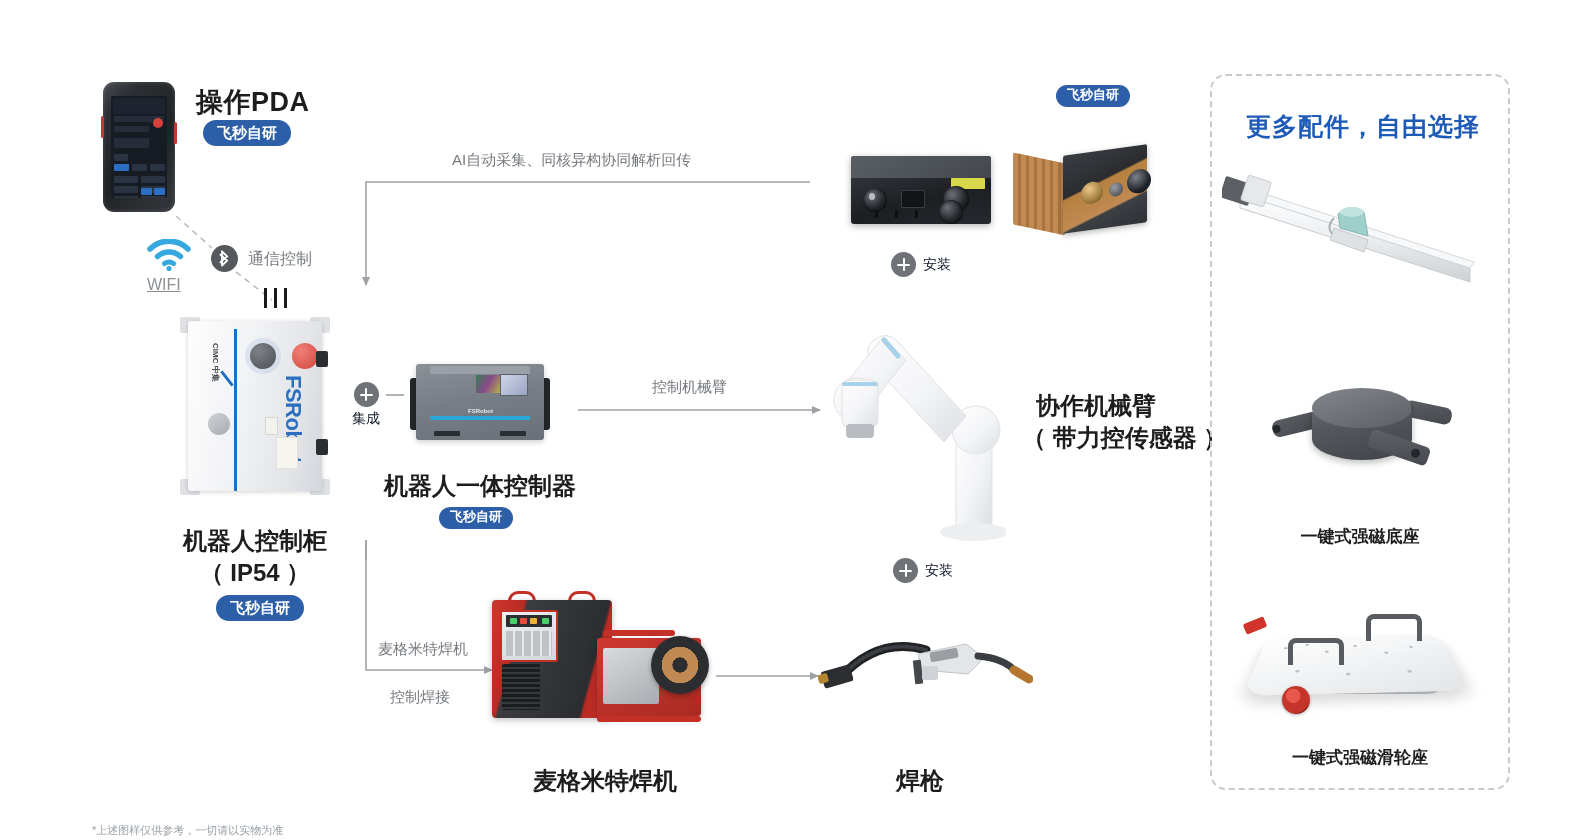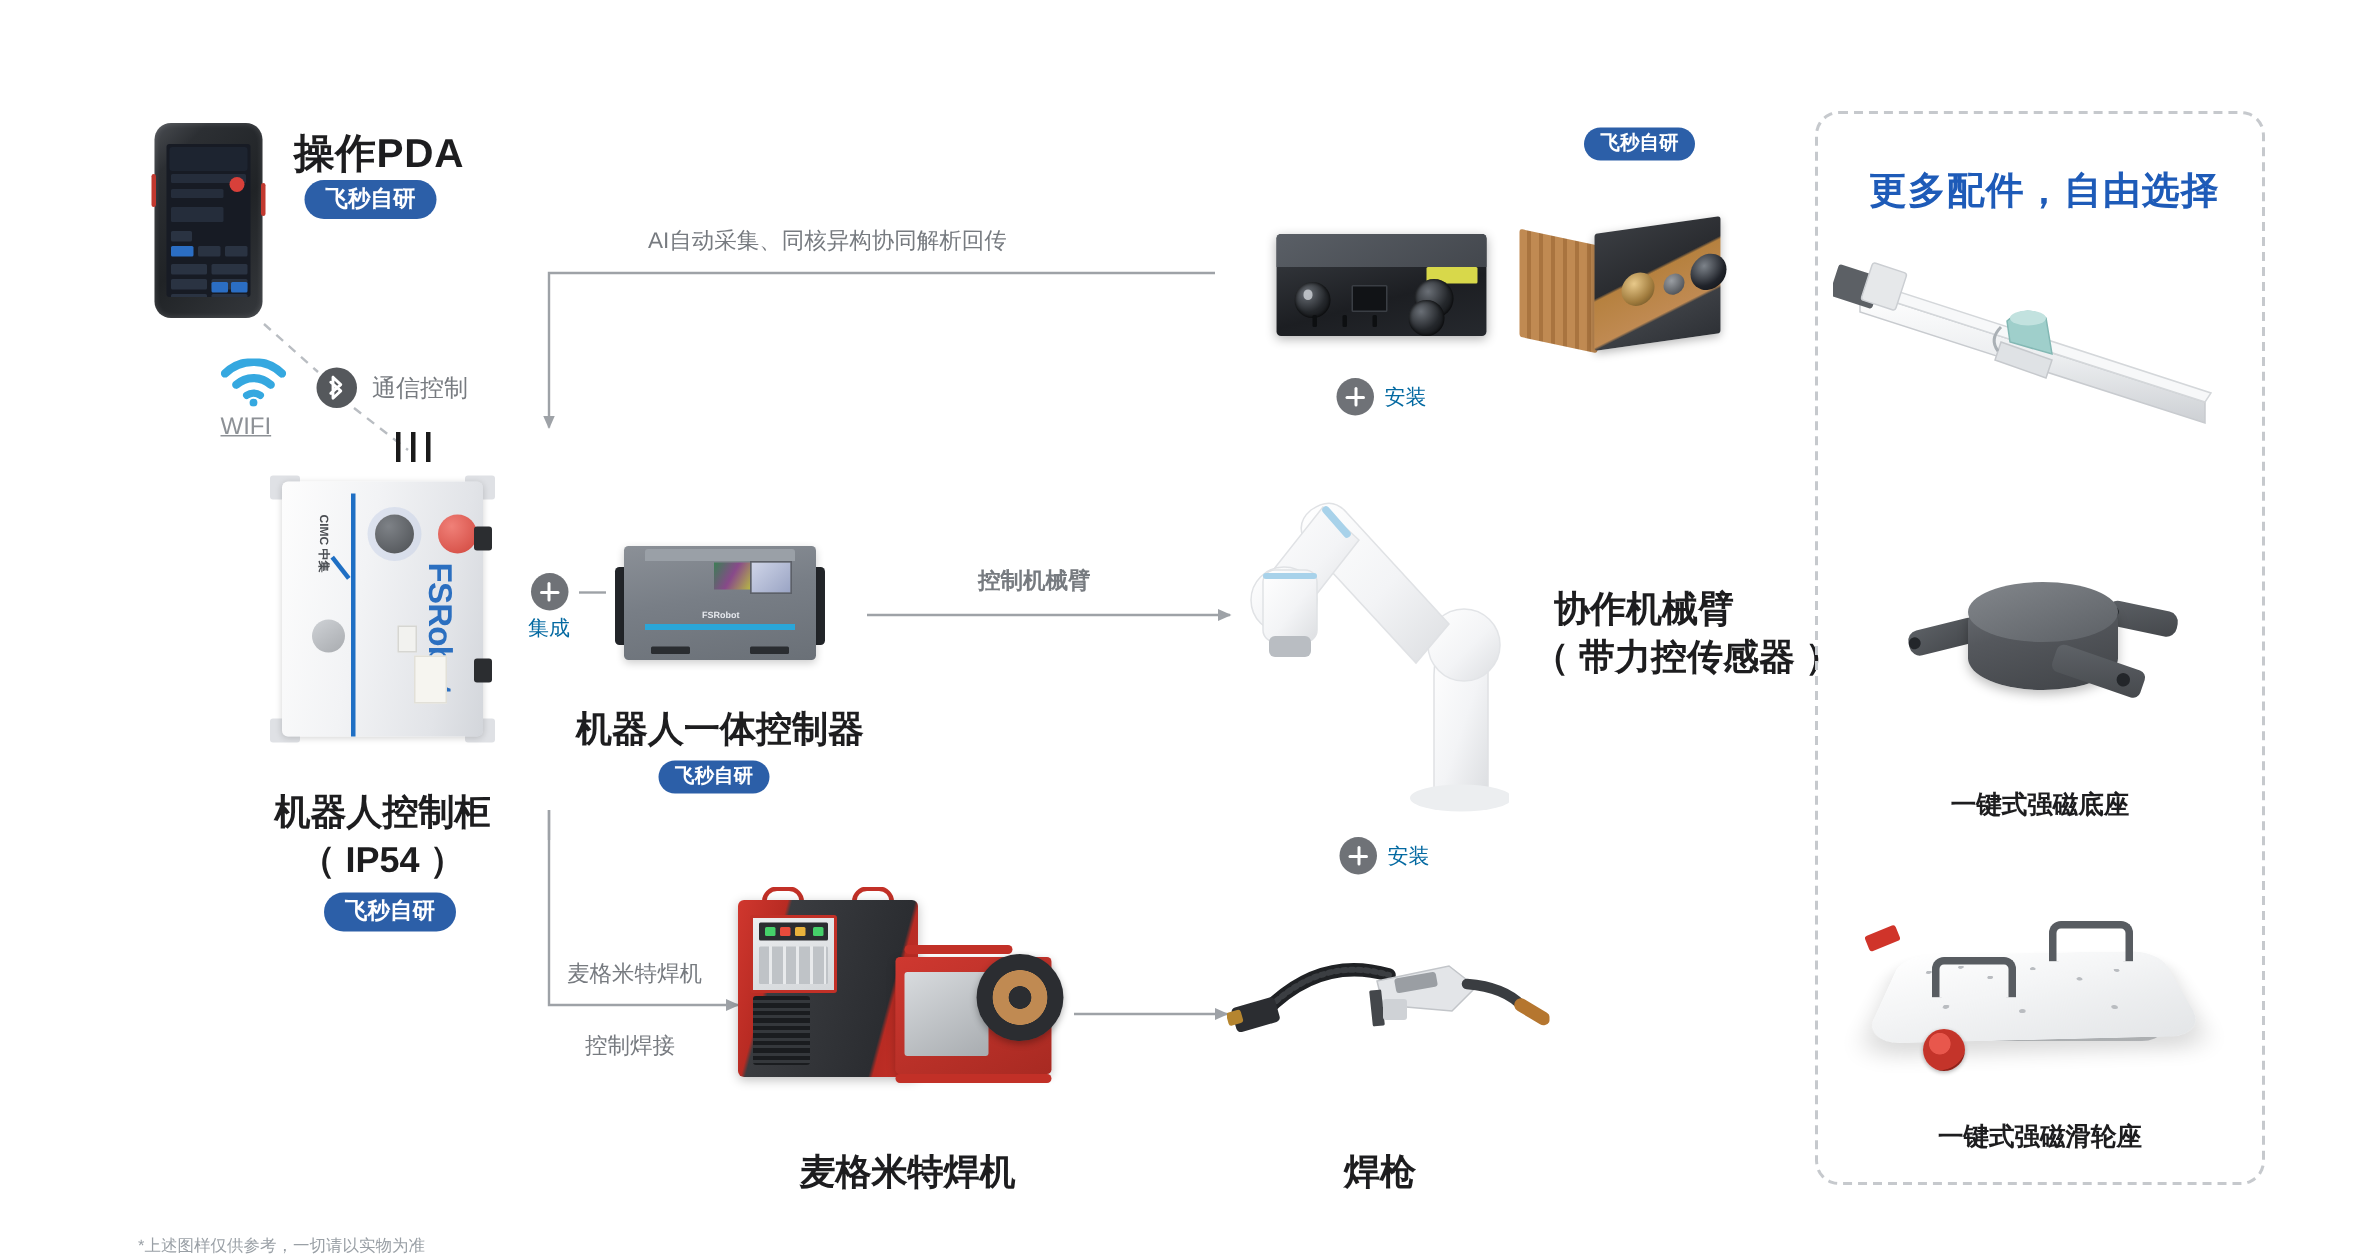--- a/index.html
+++ b/index.html
@@ -43,21 +43,21 @@
     white-space: nowrap;
     text-align: center;
   }
   .flow-label {
     font-size: 15px;
     color: #777b80;
     white-space: nowrap;
   }
   .small-label {
     font-size: 14px;
-    color: #0369a1;
+    color: #0f172a;
     white-space: nowrap;
   }
   .wifi-label {
     font-size: 16px;
     color: #8d9196;
     white-space: nowrap;
     text-decoration: underline;
   }
   .footnote {
     font-size: 11px;
@@ -564,42 +564,42 @@
   <div class="abs title-md" style="left:180px; top:557px; width:150px;">（ IP54 ）</div>
   <div class="abs" style="left:216px; top:595px;">
     <span class="badge">飞秒自研</span>
   </div>
 
   <div class="plus-chip vert abs" style="left:352px; top:382px;">
     <div class="plus-circle"></div>
     <span class="small-label">集成</span>
   </div>
 
-  <div class="abs flow-label" style="left:432px; top:151px;text-align:center;">AI自动采集、同核异构协同解析回传</div>
+  <div class="abs flow-label" style="left:452px; top:151px;text-align:center;">AI自动采集、同核异构协同解析回传</div>
 
   <div class="ctrl" style="left:404px; top:358px;">
     <div class="ctrl-fin" style="left:6px; top:20px;"></div>
     <div class="ctrl-fin" style="right:6px; top:20px;"></div>
     <div class="ctrl-main">
       <div class="ctrl-top"></div>
       <div class="ctrl-panel"></div>
       <div class="ctrl-screen"></div>
       <div class="ctrl-band"></div>
       <div class="ctrl-logo">FSRobot</div>
       <div class="ctrl-foot" style="left:18px; width:26px;"></div>
       <div class="ctrl-foot" style="right:18px; width:26px;"></div>
     </div>
   </div>
 
   <div class="abs title-md" style="left:380px; top:470px; width:200px;">机器人一体控制器</div>
   <div class="abs" style="left:439px; top:507px;">
     <span class="badge small">飞秒自研</span>
   </div>
 
-  <div class="abs flow-label" style="left:652px; top:378px;font-weight:bold;">控制机械臂</div>
+  <div class="abs flow-label" style="left:652px; top:378px;">控制机械臂</div>
 
   <div class="abs flow-label" style="left:378px; top:640px;">麦格米特焊机</div>
   <div class="abs flow-label" style="left:390px; top:688px;">控制焊接</div>
 
   <div class="abs" style="left:1056px; top:85px;">
     <span class="badge small">飞秒自研</span>
   </div>
 
   <div class="sensor-black" style="left:851px; top:156px;">
     <div class="topface"></div>

